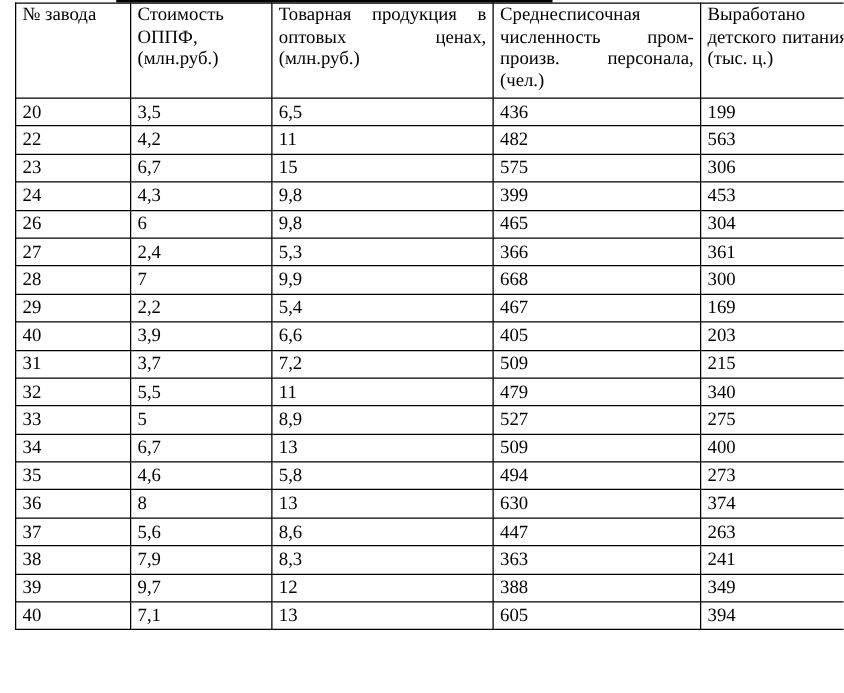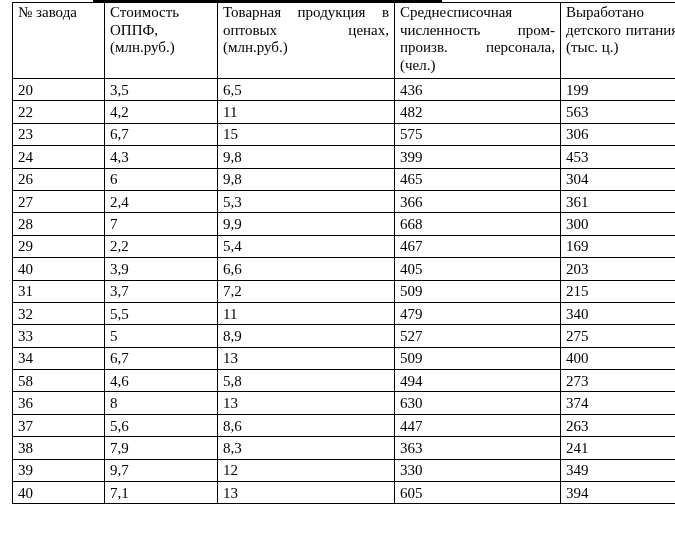--- a/index.html
+++ b/index.html
@@ -166,21 +166,21 @@
           <td>275</td>
         </tr>
         <tr>
           <td>34</td>
           <td>6,7</td>
           <td>13</td>
           <td>509</td>
           <td>400</td>
         </tr>
         <tr>
-          <td>58</td>
+          <td>35</td>
           <td>4,6</td>
           <td>5,8</td>
           <td>494</td>
           <td>273</td>
         </tr>
         <tr>
           <td>36</td>
           <td>8</td>
           <td>13</td>
           <td>630</td>
@@ -197,21 +197,21 @@
           <td>38</td>
           <td>7,9</td>
           <td>8,3</td>
           <td>363</td>
           <td>241</td>
         </tr>
         <tr>
           <td>39</td>
           <td>9,7</td>
           <td>12</td>
-          <td>330</td>
+          <td>388</td>
           <td>349</td>
         </tr>
         <tr>
           <td>40</td>
           <td>7,1</td>
           <td>13</td>
           <td>605</td>
           <td>394</td>
         </tr>
       </tbody>

